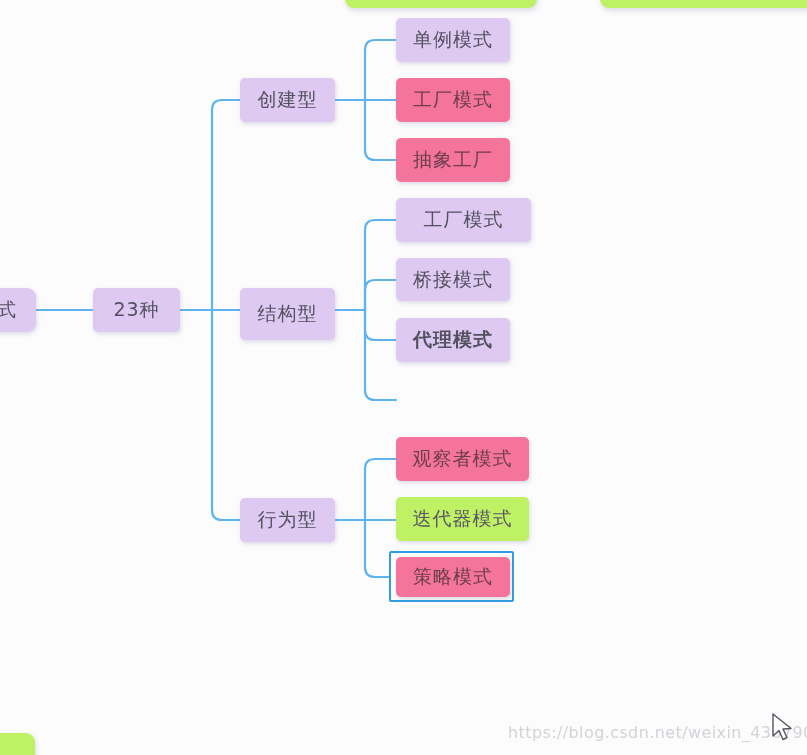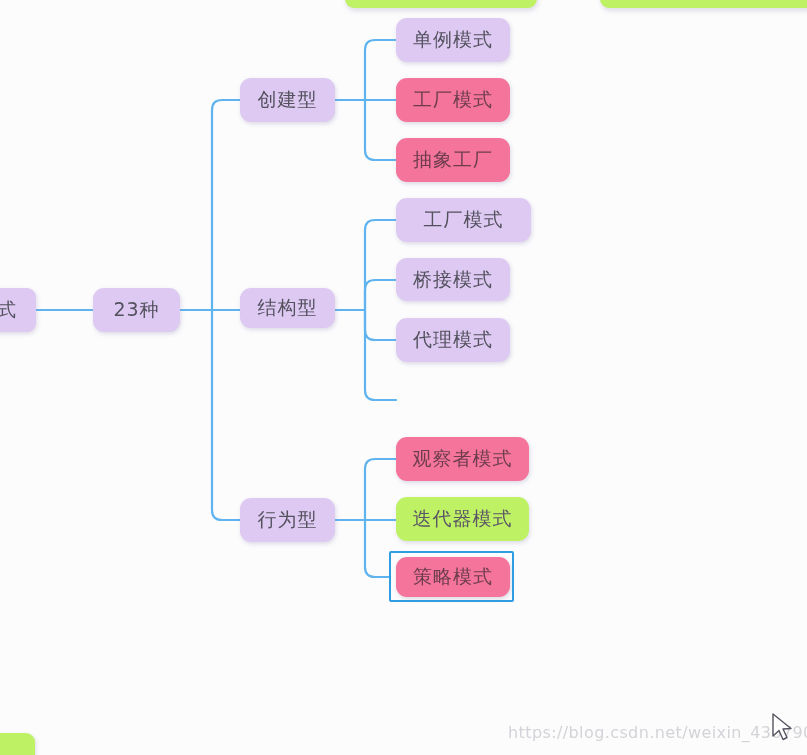--- a/index.html
+++ b/index.html
@@ -24,21 +24,21 @@
     pointer-events: none;
   }
 
   
   .node {
     position: absolute;
     box-sizing: border-box;
     display: flex;
     align-items: center;
     justify-content: center;
-    border-radius: 11px;
+    border-radius: 5px;
     font-size: 19px;
     letter-spacing: 1px;
     color: #4a4a55;
     white-space: nowrap;
     box-shadow: 1px 2px 4px rgba(150,140,175,0.30);
     filter: blur(0.45px);
   }
   .node.purple {
     background: #ddc9f2;
     color: #53515e;
@@ -137,27 +137,27 @@
   <div class="node purple" style="left:93px; top:288px; width:87px; height:44px;">23种</div>
 
   <div class="node purple" style="left:240px; top:78px; width:95px; height:44px;">创建型</div>
 
   <div class="node purple" style="left:396px; top:18px; width:114px; height:44px;">单例模式</div>
 
   <div class="node pink" style="left:396px; top:78px; width:114px; height:44px;">工厂模式</div>
 
   <div class="node pink" style="left:396px; top:138px; width:114px; height:44px;">抽象工厂</div>
 
-  <div class="node purple" style="left:240px; top:288px; width:95px; height:40px;">结构型</div>
+  <div class="node purple" style="left:240px; top:288px; width:95px; height:52px;">结构型</div>
 
   <div class="node purple" style="left:396px; top:198px; width:135px; height:44px;">工厂模式</div>
 
   <div class="node purple" style="left:396px; top:258px; width:114px; height:43px;">桥接模式</div>
 
-  <div class="node purple" style="left:396px; top:318px; width:114px; height:44px;">代理模式</div>
+  <div class="node purple" style="left:396px; top:318px; width:114px; height:44px;font-weight:bold;">代理模式</div>
 
 
   <div class="node purple" style="left:240px; top:498px; width:95px; height:44px;">行为型</div>
 
   <div class="node pink" style="left:396px; top:437px; width:133px; height:44px;">观察者模式</div>
 
   <div class="node lilac" style="left:396px; top:497px; width:133px; height:44px;">迭代器模式</div>
 
   <div class="node pink" style="left:396px; top:557px; width:114px; height:40px;">策略模式</div>
 

